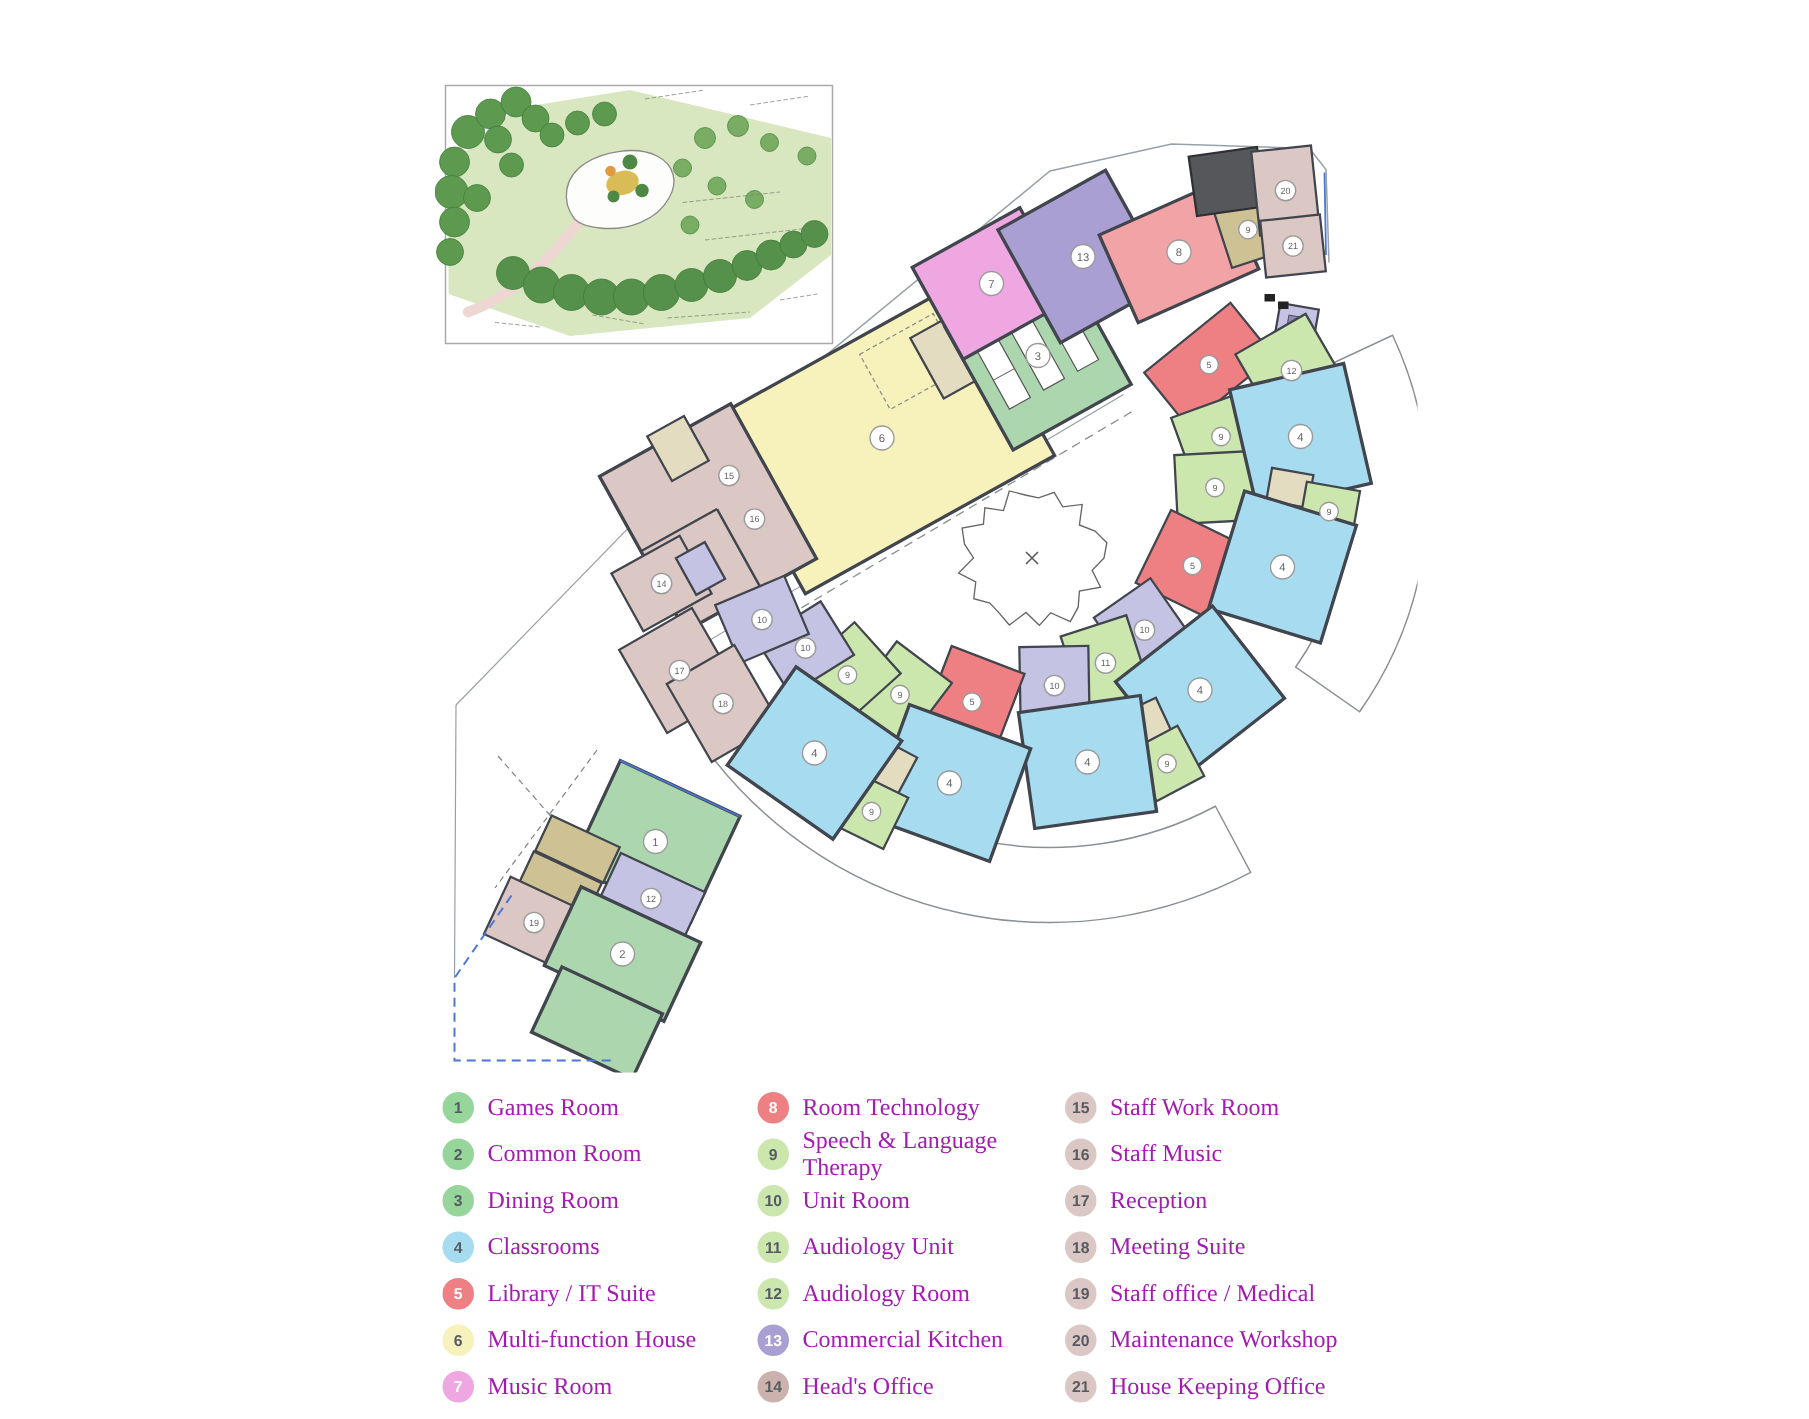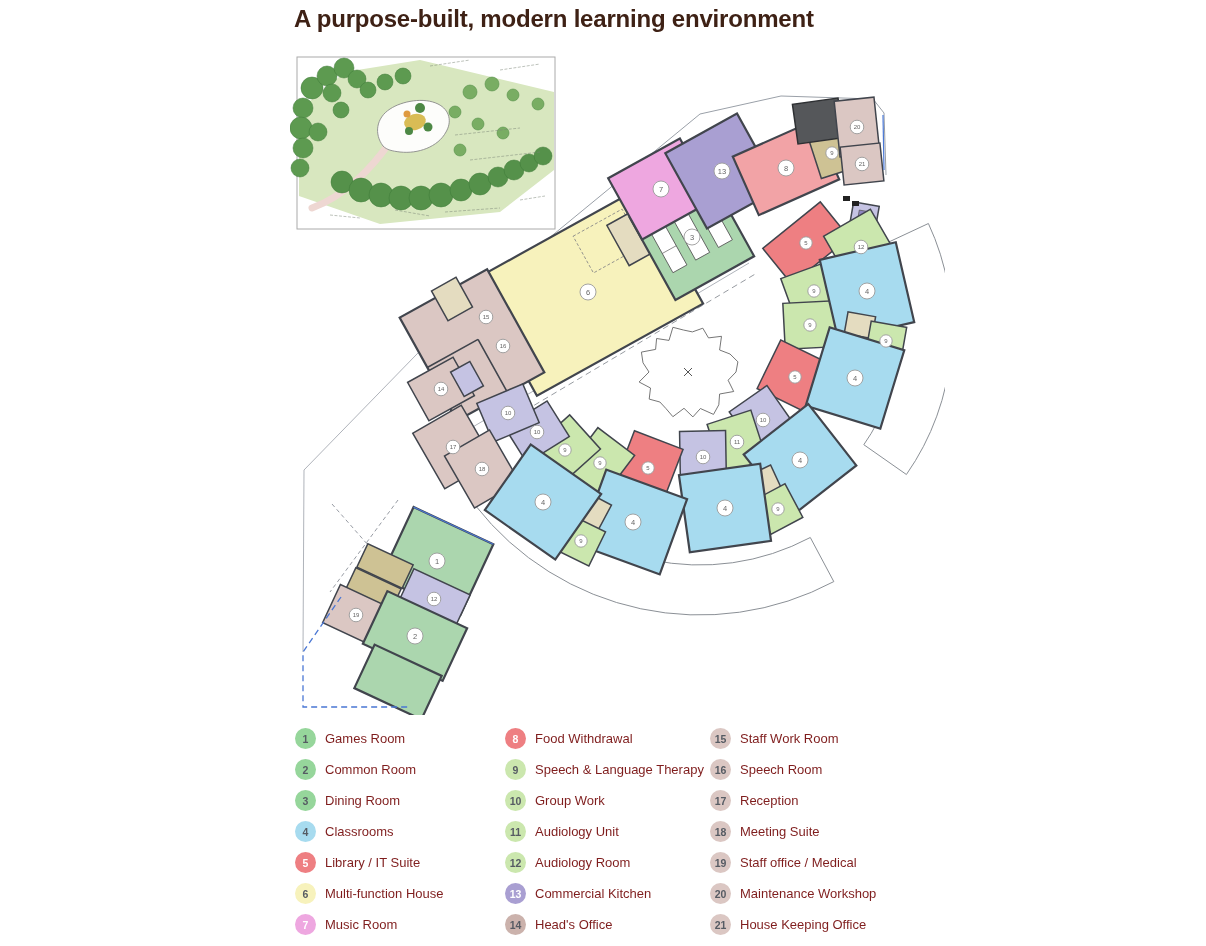--- a/index.html
+++ b/index.html
@@ -8,27 +8,26 @@
   .title{position:absolute;left:294px;top:5px;font-size:24px;font-weight:600;
          color:#3e2115;letter-spacing:-0.2px;}
   #plan{position:absolute;left:290px;top:45px;}
   .legend{position:absolute;left:295px;top:723px;display:flex;}
   .legend-col{display:flex;flex-direction:column;}
   .legend-col:nth-child(1){width:210px;}
   .legend-col:nth-child(2){width:205px;}
   .legend-item{display:flex;align-items:center;height:31px;}
   .badge{width:21px;height:21px;border-radius:50%;display:flex;align-items:center;
          justify-content:center;font-size:10.5px;font-weight:600;color:#565b63;flex:0 0 21px;}
-  .legend-label{margin-left:9px;font-size:13px;color:#7f1d1d;}
+  .legend-label{margin-left:9px;font-size:16px;color:#a21caf;font-family:Liberation Serif, serif;}
 </style>
 </head>
 <body>
 
 <div class="page">
-  <div class="title">A purpose-built, modern learning environment</div>
   <svg id="plan" width="655" height="670" viewBox="290 45 655 670">
       <path d="M 881.3,245.5 L 928.4,223.5 A 252,252 0 0 1 906.4,474.5 L 863.8,444.7 A 200,200 0 0 0 881.3,245.5 Z" fill="none" stroke="#8b9096" stroke-width="1"></path>
       <path d="M 810.3,537.5 L 833.8,581.6 A 285,285 0 0 1 475.4,505.5 L 514.8,474.7 A 235,235 0 0 0 810.3,537.5 Z" fill="none" stroke="#8b9096" stroke-width="1"></path>
       <path d="M 304,470 L 453,317" fill="none" stroke="#9aa0a8" stroke-width="0.8"></path>
       <path d="M 453,317 L 700,114 L 781,96 L 873,99 L 884,113 L 886,175" fill="none" stroke="#9aa0a8" stroke-width="1"></path>
       <path d="M 304,470 L 303,652" fill="none" stroke="#9aa0a8" stroke-width="0.8"></path>
       <path d="M 466,431 L 749,263" fill="none" stroke="#9aa0a8" stroke-width="0.8"></path>
       <path d="M 474,441 L 757,273" fill="none" stroke="#8b9096" stroke-width="0.9" stroke-dasharray="6,4"></path>
       <path d="M 332,504 L 404,586 M 398,500 L 330,592" fill="none" stroke="#7c828c" stroke-width="0.8" stroke-dasharray="4,3"></path>
       <g>
@@ -356,29 +355,29 @@
           <span class="legend-label">Multi-function House</span>
         </div>
         <div class="legend-item">
           <span class="badge" style="background: rgb(238, 167, 224); color: rgb(255, 255, 255);">7</span>
           <span class="legend-label">Music Room</span>
         </div>
       </div>
       <div class="legend-col">
         <div class="legend-item">
           <span class="badge" style="background: rgb(238, 127, 130); color: rgb(255, 255, 255);">8</span>
-          <span class="legend-label">Food Withdrawal</span>
+          <span class="legend-label">Room Technology</span>
         </div>
         <div class="legend-item">
           <span class="badge" style="background: rgb(203, 231, 174);">9</span>
           <span class="legend-label">Speech &amp; Language Therapy</span>
         </div>
         <div class="legend-item">
           <span class="badge" style="background: rgb(203, 231, 174);">10</span>
-          <span class="legend-label">Group Work</span>
+          <span class="legend-label">Unit Room</span>
         </div>
         <div class="legend-item">
           <span class="badge" style="background: rgb(203, 231, 174);">11</span>
           <span class="legend-label">Audiology Unit</span>
         </div>
         <div class="legend-item">
           <span class="badge" style="background: rgb(203, 231, 174);">12</span>
           <span class="legend-label">Audiology Room</span>
         </div>
         <div class="legend-item">
@@ -390,21 +389,21 @@
           <span class="legend-label">Head's Office</span>
         </div>
       </div>
       <div class="legend-col">
         <div class="legend-item">
           <span class="badge" style="background: rgb(219, 199, 195);">15</span>
           <span class="legend-label">Staff Work Room</span>
         </div>
         <div class="legend-item">
           <span class="badge" style="background: rgb(219, 199, 195);">16</span>
-          <span class="legend-label">Speech Room</span>
+          <span class="legend-label">Staff Music</span>
         </div>
         <div class="legend-item">
           <span class="badge" style="background: rgb(219, 199, 195);">17</span>
           <span class="legend-label">Reception</span>
         </div>
         <div class="legend-item">
           <span class="badge" style="background: rgb(219, 199, 195);">18</span>
           <span class="legend-label">Meeting Suite</span>
         </div>
         <div class="legend-item">

